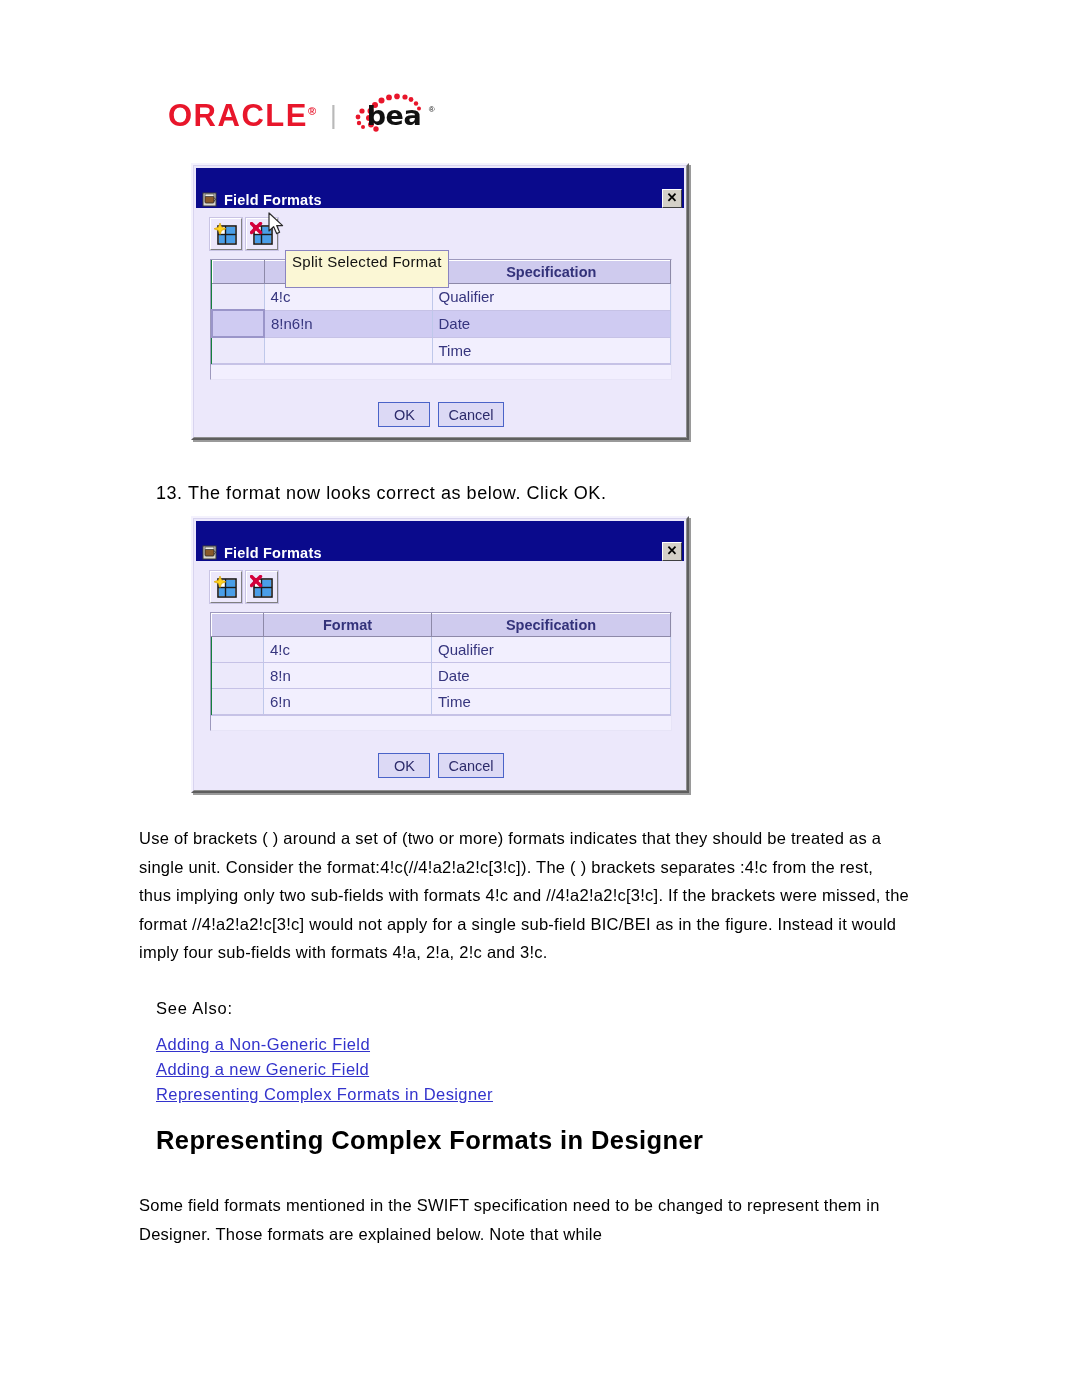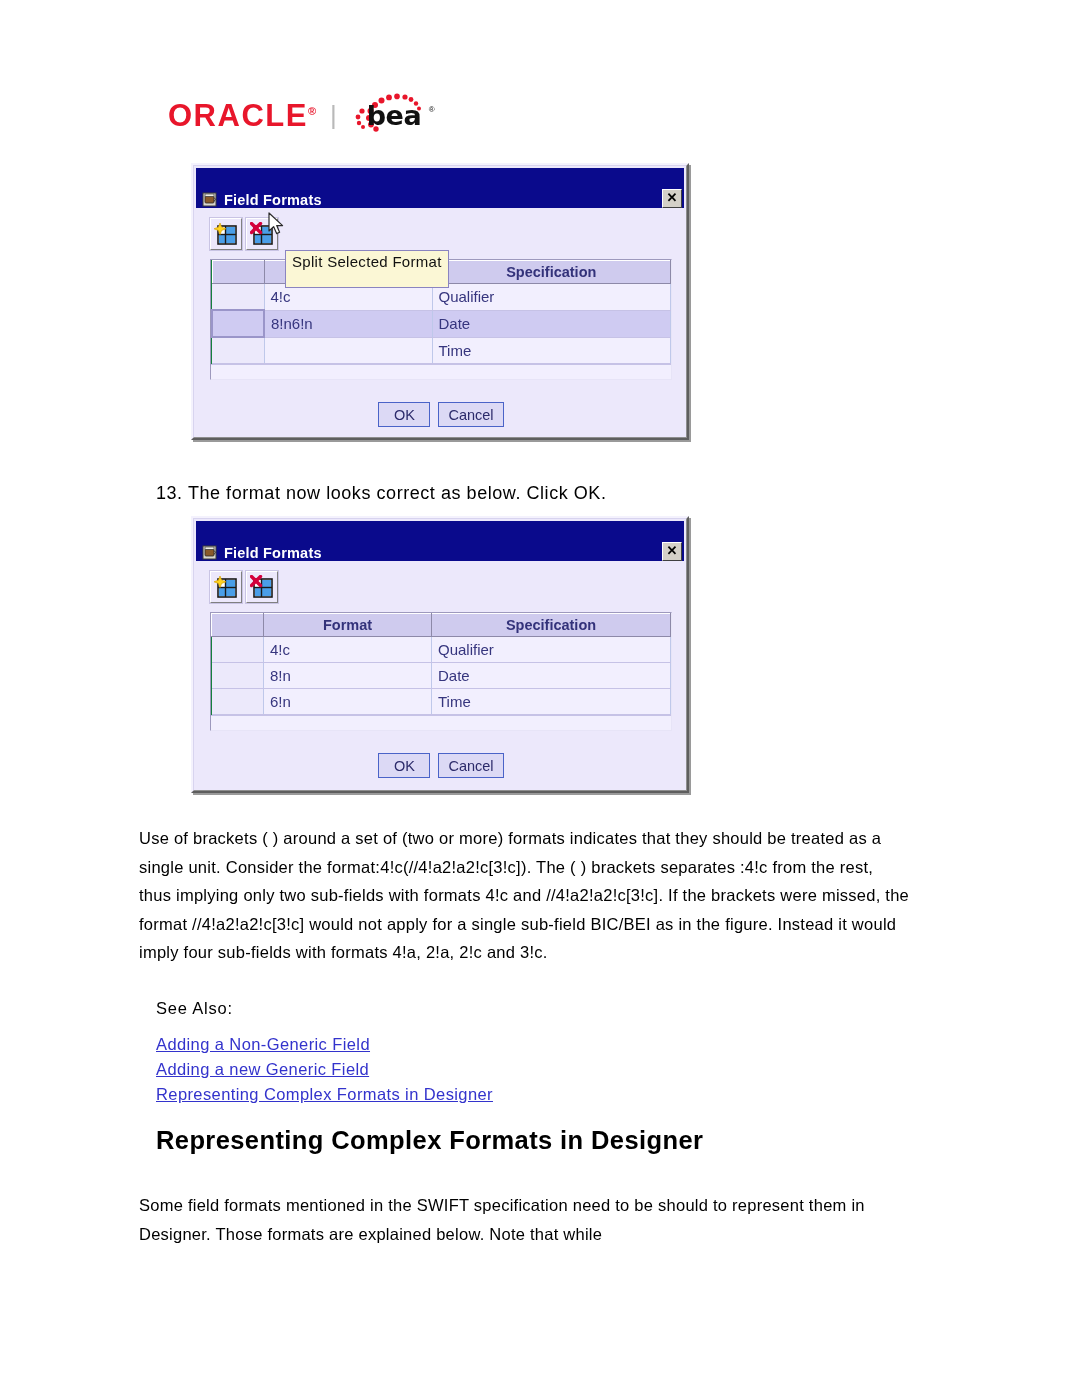--- a/index.html
+++ b/index.html
@@ -547,13 +547,13 @@
 <div class="doc-text" id="see-also-label">See Also:</div>
 
 <div class="links">
   <a>Adding a Non-Generic Field</a>
   <a>Adding a new Generic Field</a>
   <a>Representing Complex Formats in Designer</a>
 </div>
 
 <div class="heading2">Representing Complex Formats in Designer</div>
 
-<div class="doc-text para" id="para-closing">Some field formats mentioned in the SWIFT specification need to be should to represent them in Designer. Those formats are explained below. Note that while</div>
+<div class="doc-text para" id="para-closing">Some field formats mentioned in the SWIFT specification need to be changed to represent them in Designer. Those formats are explained below. Note that while</div>
 
 </body></html>

